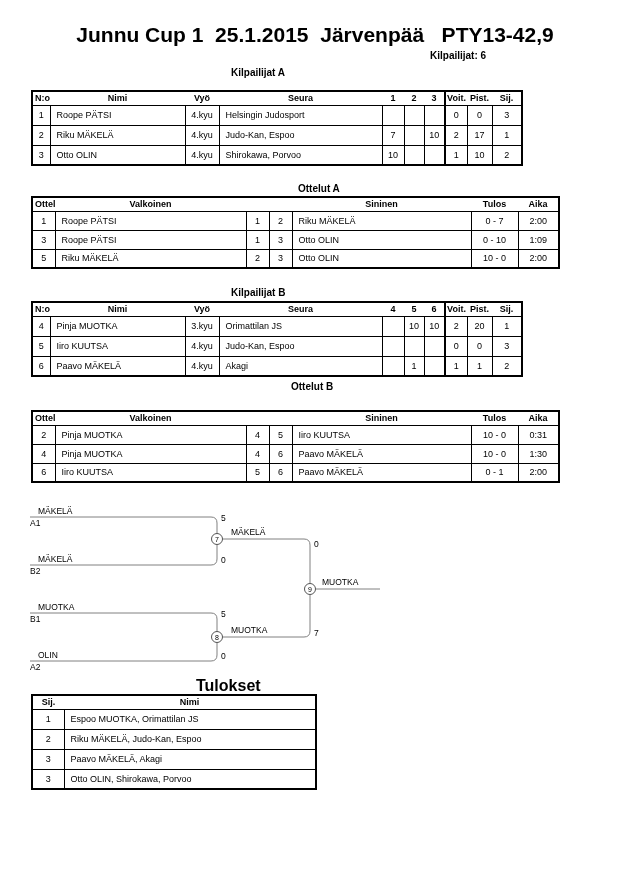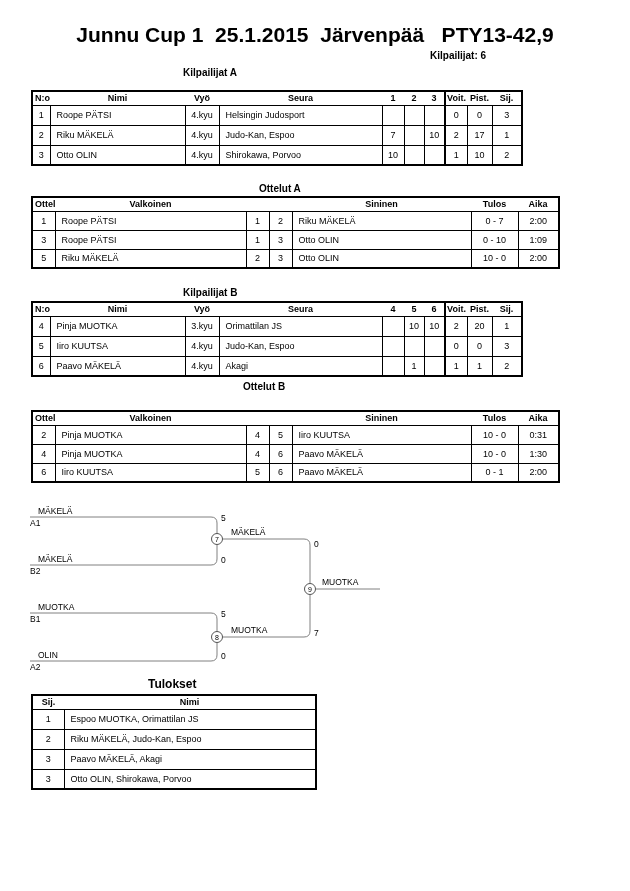--- a/index.html
+++ b/index.html
@@ -5,22 +5,22 @@
   html,body { margin:0; padding:0; background:#fff; }
   #page {
     position:relative; width:630px; height:891px; background:#ffffff;
     font-family:"Liberation Sans", sans-serif; color:#000;
   }
   .abs { position:absolute; }
   #title { top:23px; left:0; width:630px; text-align:center;
            font-size:21px; font-weight:bold; white-space:pre; }
   #count { top:50px; left:430px; width:155px; text-align:left;
            font-size:10px; font-weight:bold; }
-  .section-heading { font-size:10px; font-weight:bold; white-space:nowrap; }
-  #h-results { font-size:12px; }
+  .section-heading { font-size:10px; font-weight:bold; white-space:nowrap;margin-left:48px; }
+  #h-results { font-size:16px; }
 
   table { border-collapse:collapse; table-layout:fixed; background:#fff; }
   .sheet-table { border:2px solid #000; position:absolute;padding-left:34px; }
   .sheet-table th {
     border:0; border-bottom:1px solid #000; font-size:9px; font-weight:bold;
     padding:0; text-align:center; white-space:nowrap; overflow:hidden;
   }
   .sheet-table td {
     border:1px solid #000; font-size:9px; padding:0; text-align:center;
     white-space:nowrap; overflow:hidden;
@@ -107,21 +107,21 @@
       <td>10</td>
       <td></td>
       <td></td>
       <td class="thick">1</td>
       <td>10</td>
       <td>2</td>
     </tr>
   </tbody>
     </table>
 
-  <div class="abs section-heading" style="left:259px; top:183px;">Ottelut A</div>
+  <div class="abs section-heading" style="left:250px; top:183px;">Ottelut A</div>
 
   <table class="sheet-table" style="left:31px; top:196px; width:527px;">
     <colgroup>
       <col style="width:23px">
         <col style="width:191px">
         <col style="width:23px">
         <col style="width:23px">
       <col style="width:179px">
         <col style="width:47px">
         <col style="width:41px">

